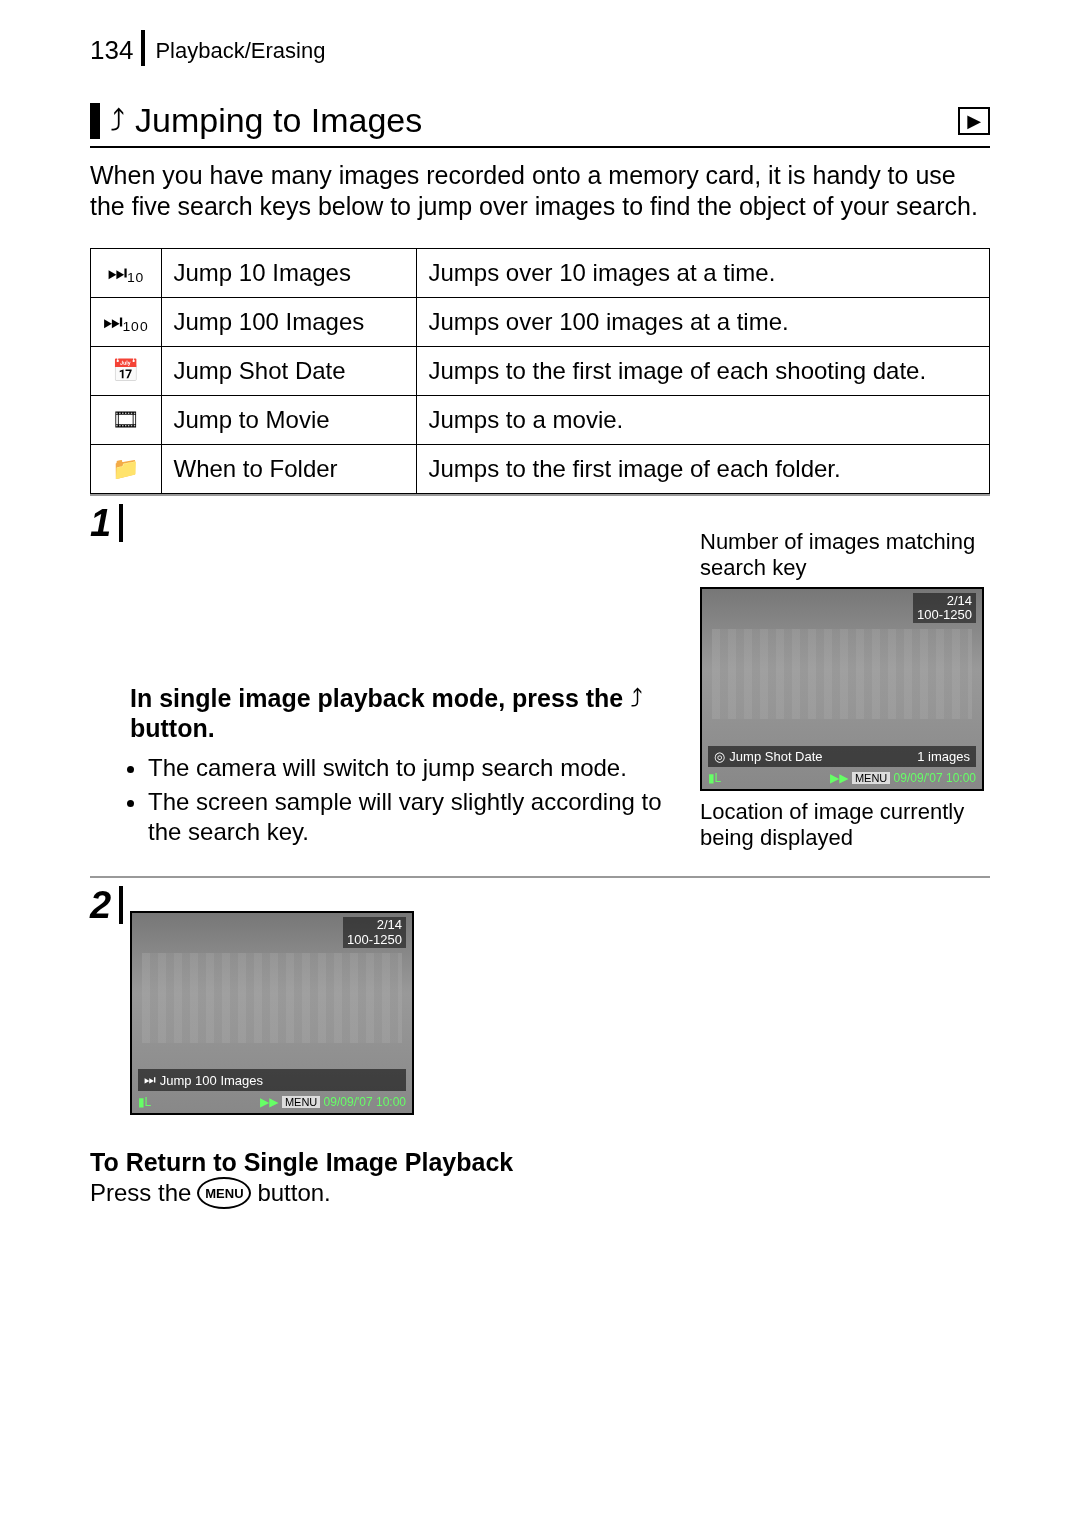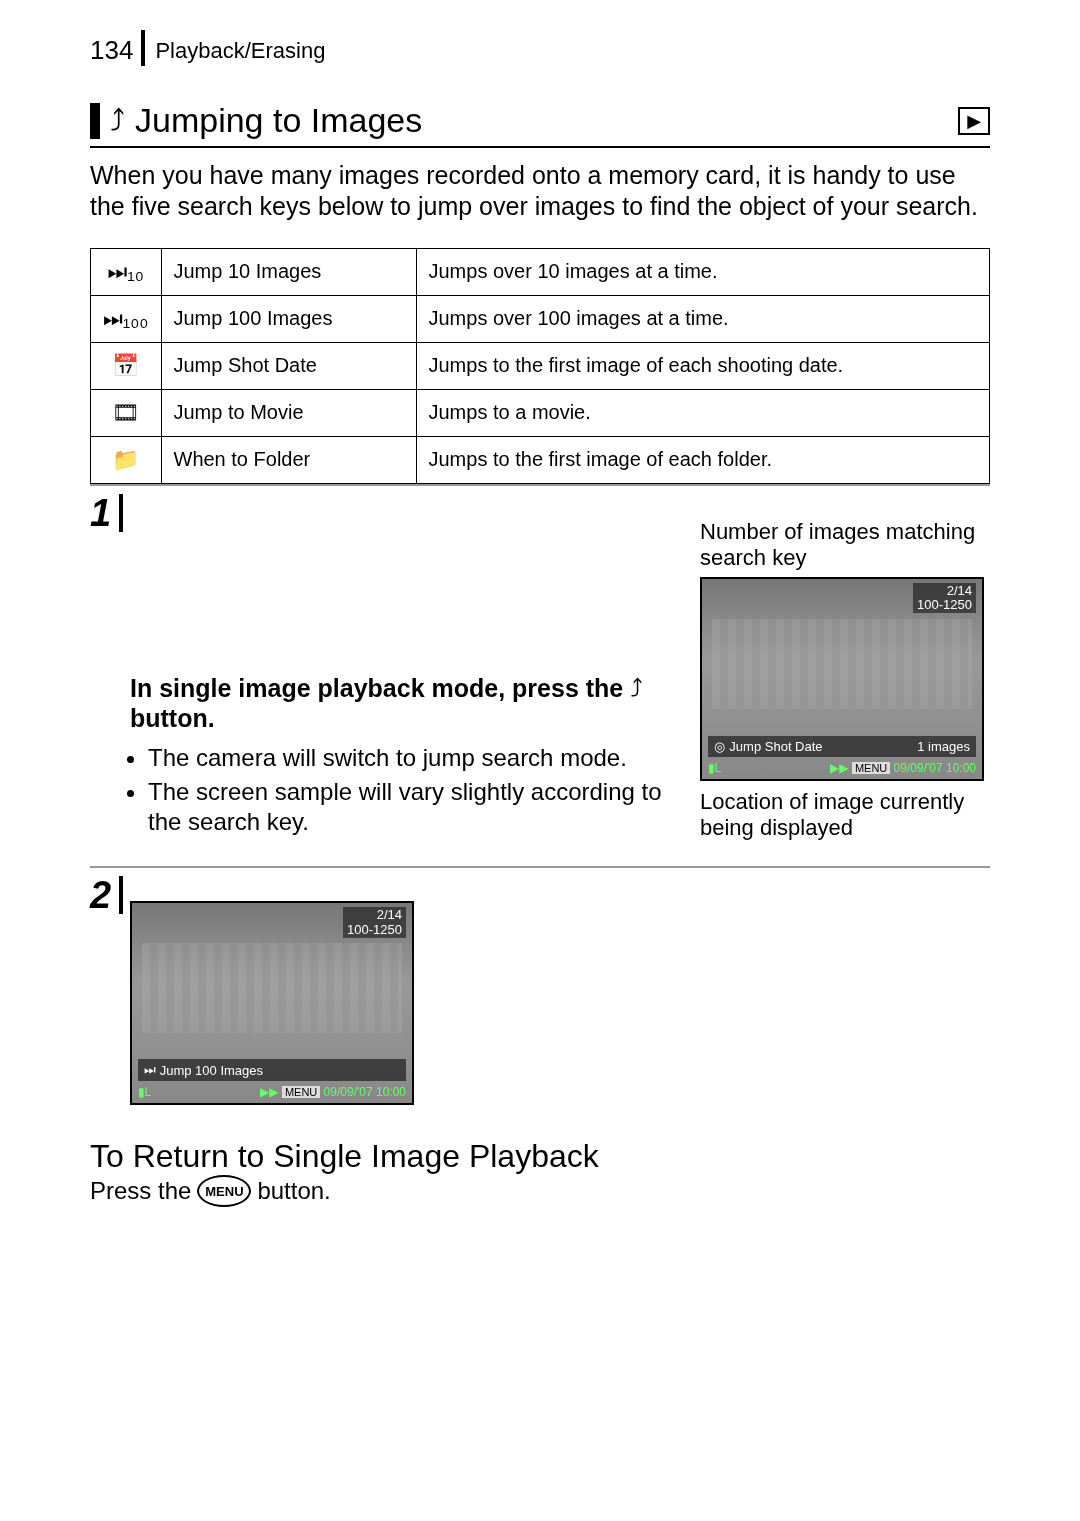--- a/index.html
+++ b/index.html
@@ -71,21 +71,21 @@
     margin-bottom: 25px;
   }
   table.jump {
     border-collapse: collapse;
     width: 100%;
     border-radius: 22px;
   }
   table.jump td {
     border: 1px solid #000;
     padding: 10px 12px;
-    font-size: 20px;
+    font-size: 24px;
     vertical-align: middle;
   }
   table.jump td.icon-cell {
     width: 40px;
     text-align: center;
     font-size: 22px;
   }
   table.jump td.label-cell { width: 230px; }
   .step-block {
     display: flex;
@@ -178,22 +178,22 @@
     bottom: 4px; left: 6px; right: 6px;
     display: flex; justify-content: space-between;
     font-size: 12px;
     color: #6f6;
   }
   .lcd .menu {
     background: #ddd; color:#000; padding: 0 3px; font-size: 11px;
   }
   .caption-bottom { font-size: 22px; line-height: 1.2; margin-top: 4px; }
   .subhead {
-    font-size: 32px;
-    font-weight: normal;
+    font-size: 25px;
+    font-weight: bold;
     margin-top: 16px;
   }
   .subtext { font-size: 24px; display: flex; align-items: center; gap: 6px; }
   .menu-btn {
     display: inline-flex;
     align-items: center;
     justify-content: center;
     border: 2px solid #000;
     border-radius: 50%;
     width: 50px; height: 28px;

